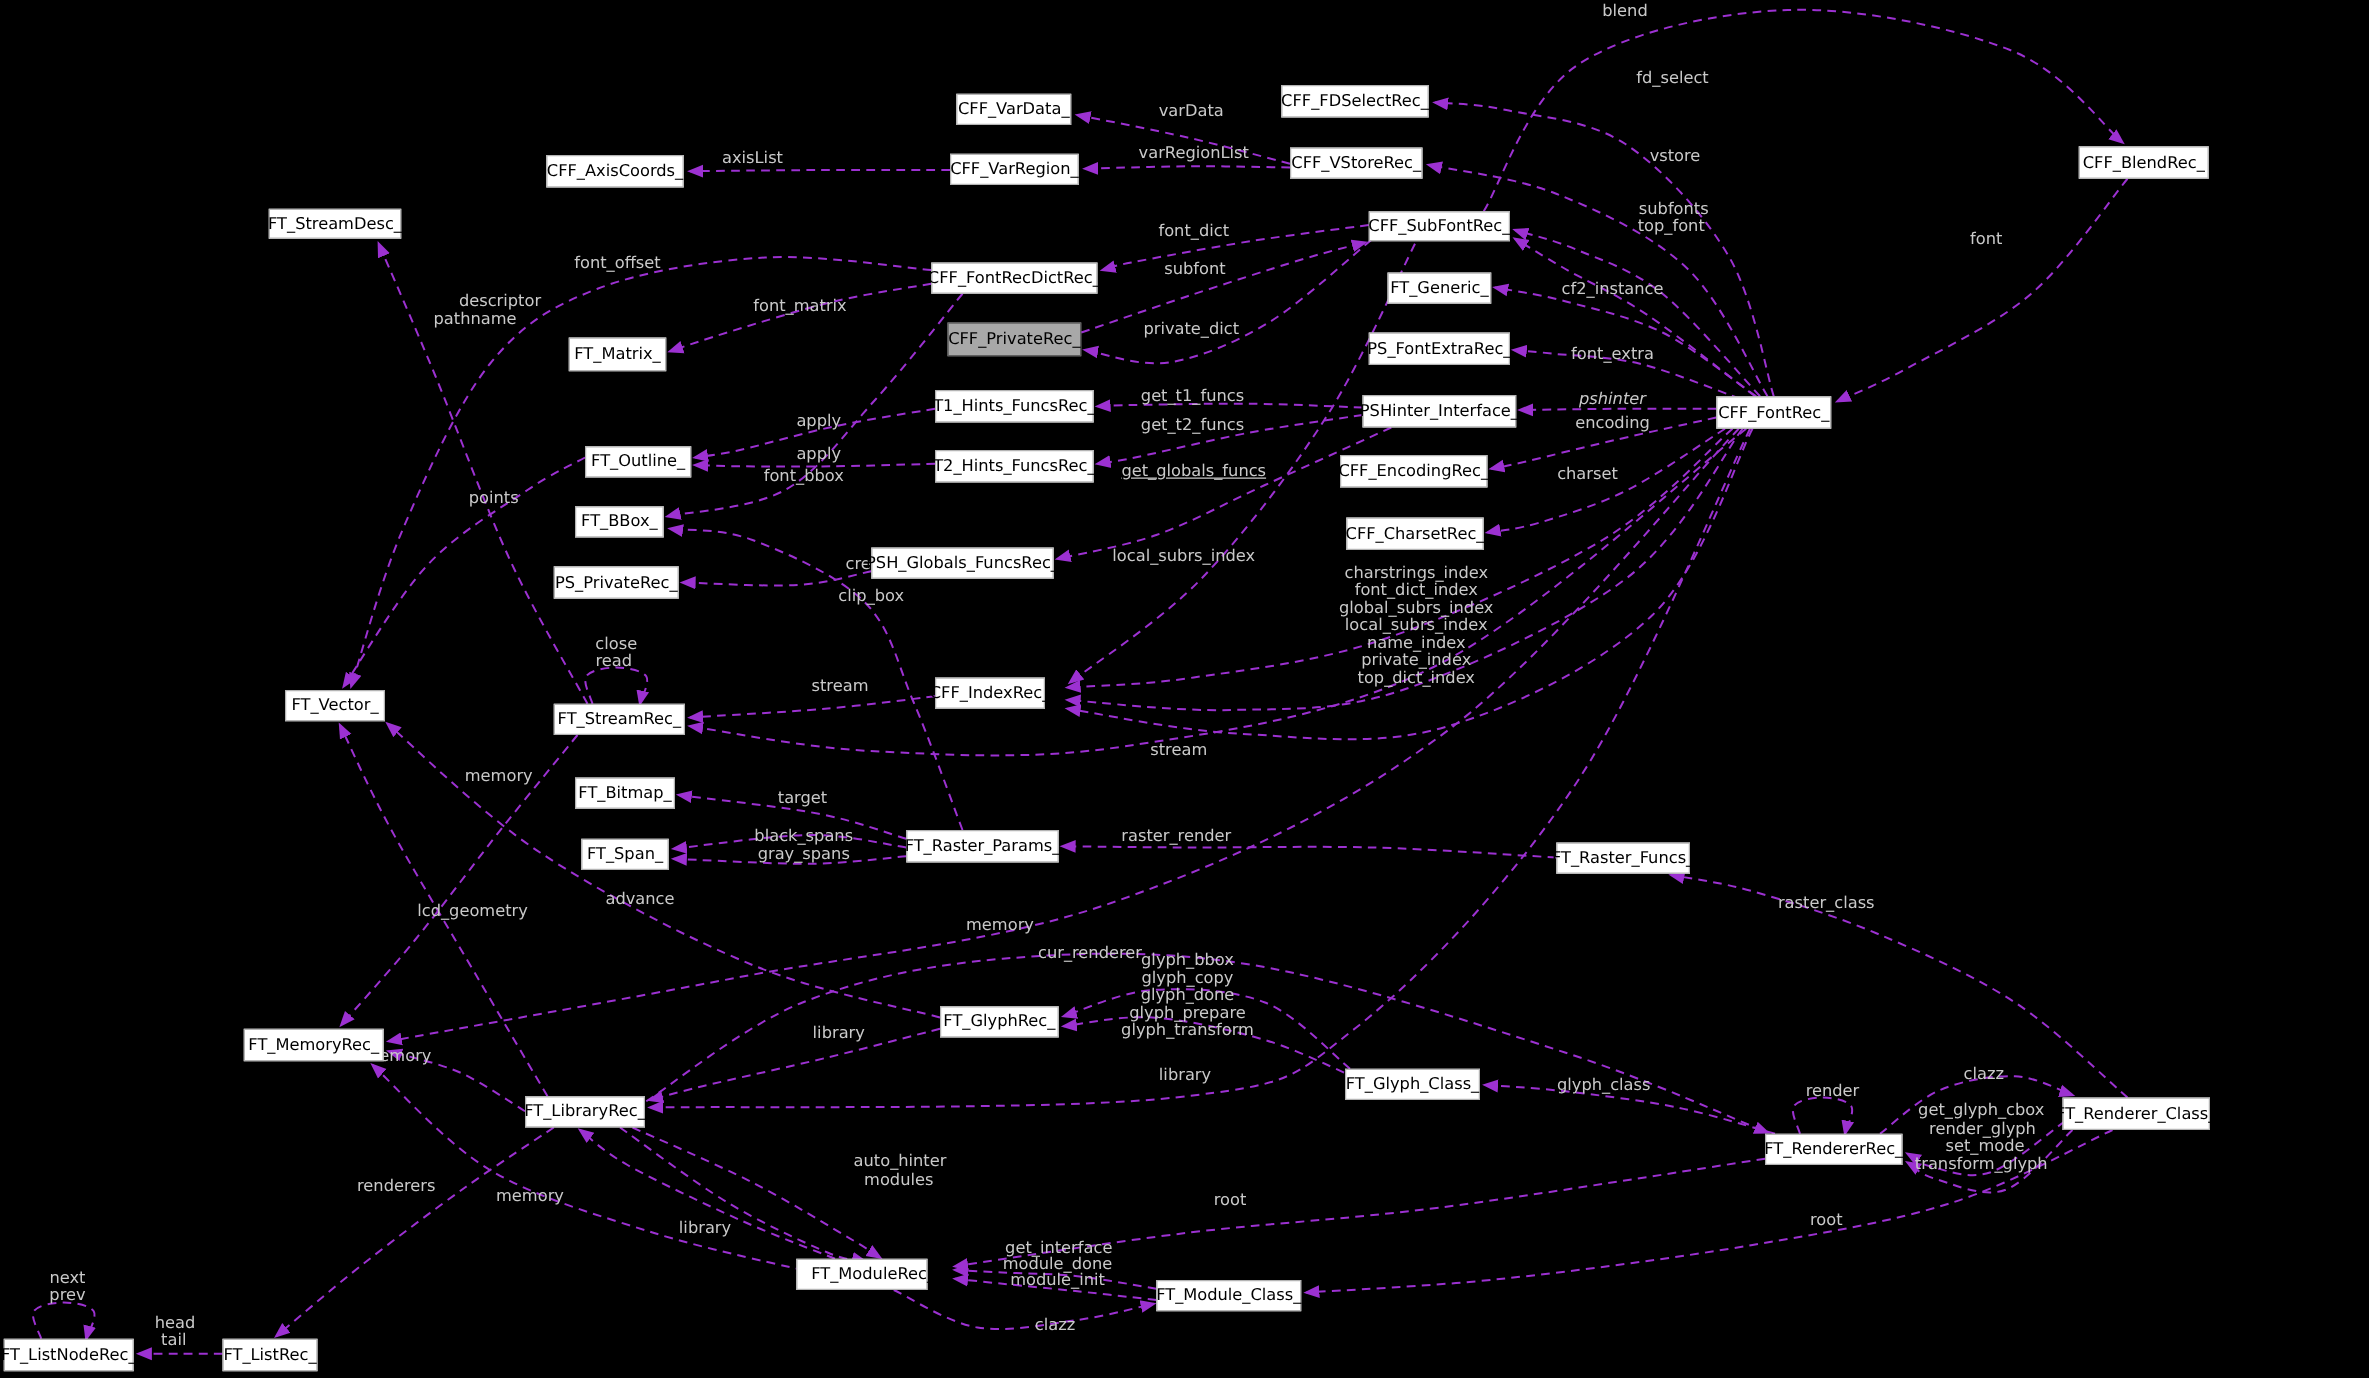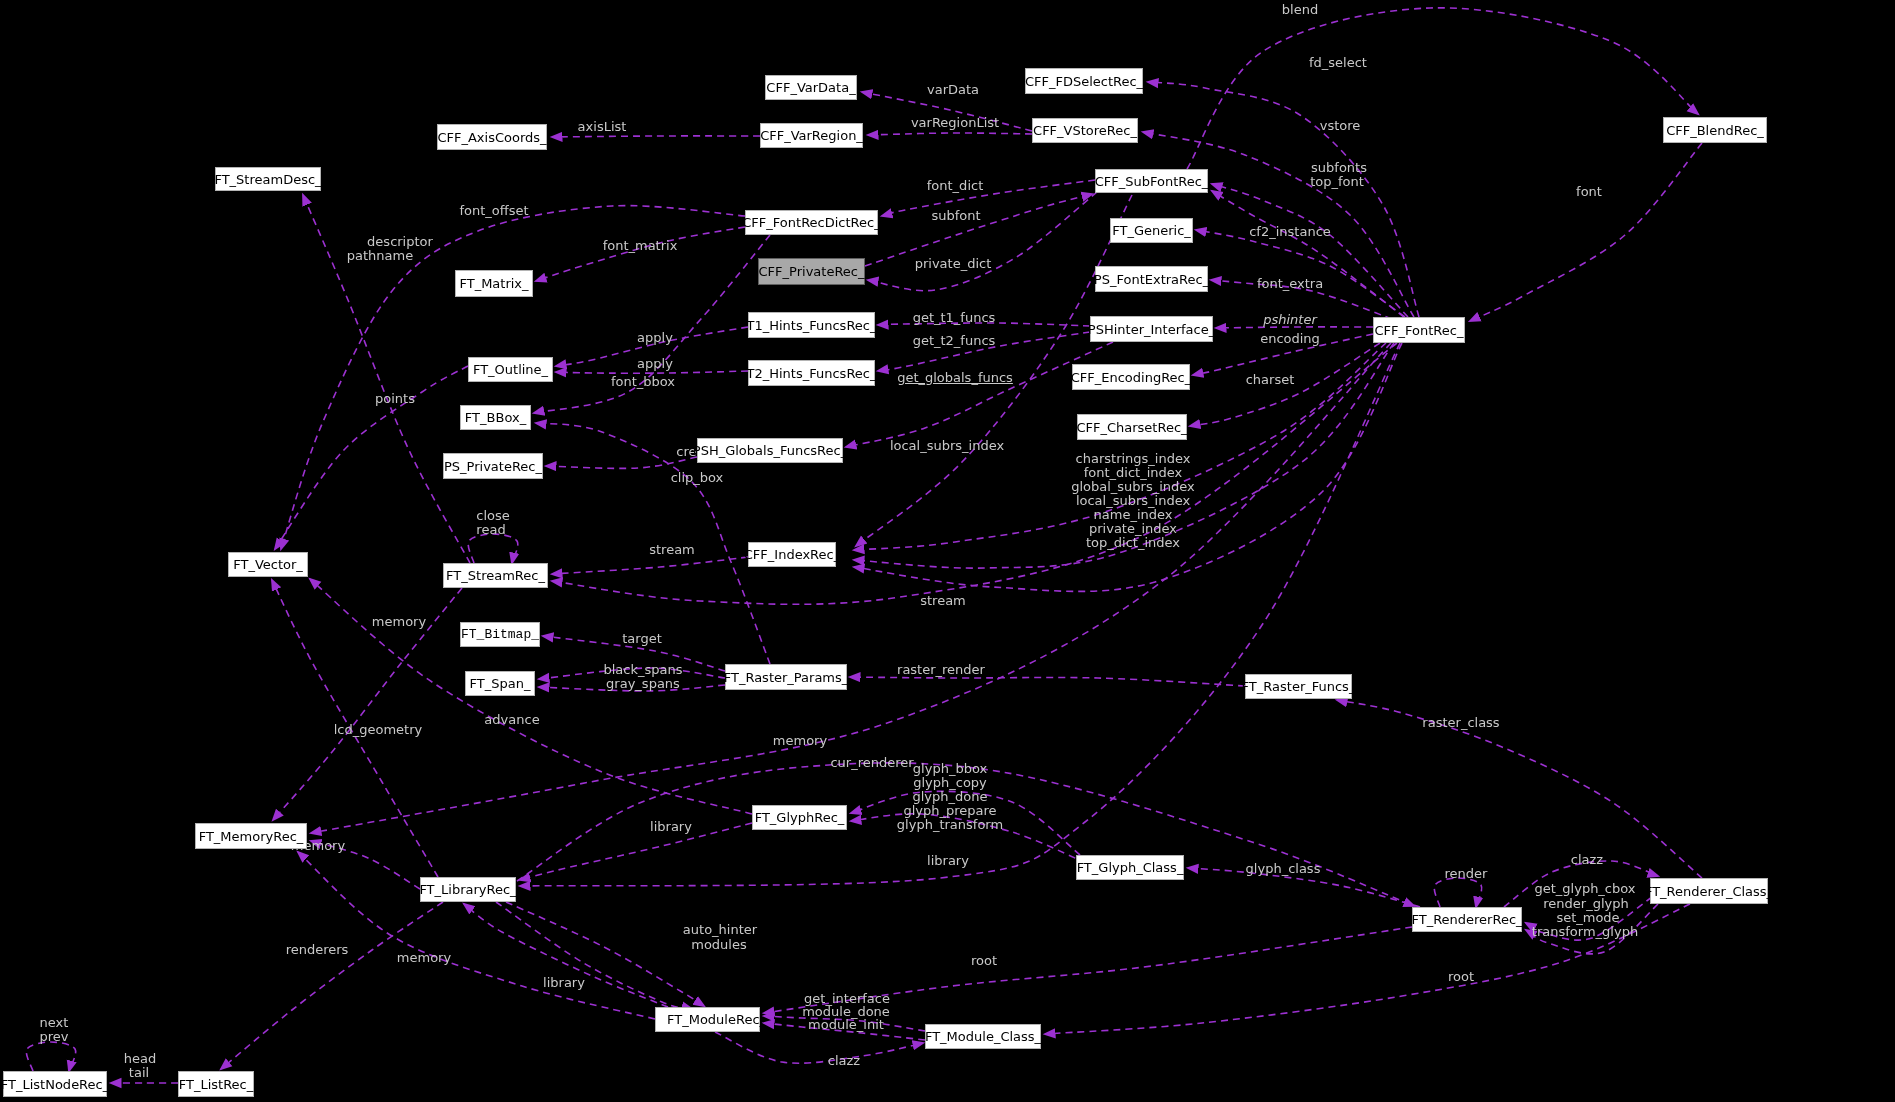--- a/index.html
+++ b/index.html
@@ -199,28 +199,28 @@
       <div class="node" style="left: 455px; top: 270px; width: 78px; height: 27px;">FT_Matrix_</div>
       <div class="node" style="left: 748px; top: 312px; width: 127px; height: 26px;">T1_Hints_FuncsRec_</div>
       <div class="node" style="left: 748px; top: 360px; width: 127px; height: 26px;">T2_Hints_FuncsRec_</div>
       <div class="node" style="left: 468px; top: 357px; width: 85px; height: 25px;">FT_Outline_</div>
       <div class="node" style="left: 460px; top: 405px; width: 71px; height: 25px;">FT_BBox_</div>
       <div class="node" style="left: 443px; top: 453px; width: 100px; height: 26px;">PS_PrivateRec_</div>
       <div class="node" style="left: 697px; top: 438px; width: 146px; height: 25px;">PSH_Globals_FuncsRec_</div>
       <div class="node" style="left: 228px; top: 552px; width: 80px; height: 25px;">FT_Vector_</div>
       <div class="node" style="left: 748px; top: 542px; width: 88px; height: 25px;">CFF_IndexRec_</div>
       <div class="node" style="left: 443px; top: 563px; width: 105px; height: 25px;">FT_StreamRec_</div>
-      <div class="node" style="left: 460px; top: 622px; width: 80px; height: 25px; font-family: Liberation Mono, monospace;">FT_Bitmap_</div>
+      <div class="node" style="left: 460px; top: 622px; width: 80px; height: 25px;">FT_Bitmap_</div>
       <div class="node" style="left: 465px; top: 671px; width: 70px; height: 25px;">FT_Span_</div>
       <div class="node" style="left: 725px; top: 664px; width: 122px; height: 26px;">FT_Raster_Params_</div>
       <div class="node" style="left: 1245px; top: 674px; width: 107px; height: 25px;">FT_Raster_Funcs_</div>
       <div class="node" style="left: 195px; top: 823px; width: 112px; height: 26px;">FT_MemoryRec_</div>
       <div class="node" style="left: 752px; top: 805px; width: 95px; height: 25px;">FT_GlyphRec_</div>
       <div class="node" style="left: 1076px; top: 855px; width: 108px; height: 25px;">FT_Glyph_Class_</div>
       <div class="node" style="left: 420px; top: 877px; width: 96px; height: 25px;">FT_LibraryRec_</div>
       <div class="node" style="left: 1650px; top: 878px; width: 118px; height: 26px;">FT_Renderer_Class_</div>
       <div class="node" style="left: 1412px; top: 907px; width: 110px; height: 25px;">FT_RendererRec_</div>
-      <div class="node" style="left: 655px; top: 1007px; width: 105px; height: 25px; padding-left: 24px;">FT_ModuleRec_</div>
+      <div class="node" style="left: 637px; top: 1007px; width: 105px; height: 25px; padding-left: 24px;">FT_ModuleRec_</div>
       <div class="node" style="left: 925px; top: 1024px; width: 116px; height: 25px;">FT_Module_Class_</div>
       <div class="node" style="left: 3px; top: 1071px; width: 104px; height: 26px;">FT_ListNodeRec_</div>
       <div class="node" style="left: 178px; top: 1071px; width: 76px; height: 26px;">FT_ListRec_</div>
     </div>
 </div>
 
 </body></html>

